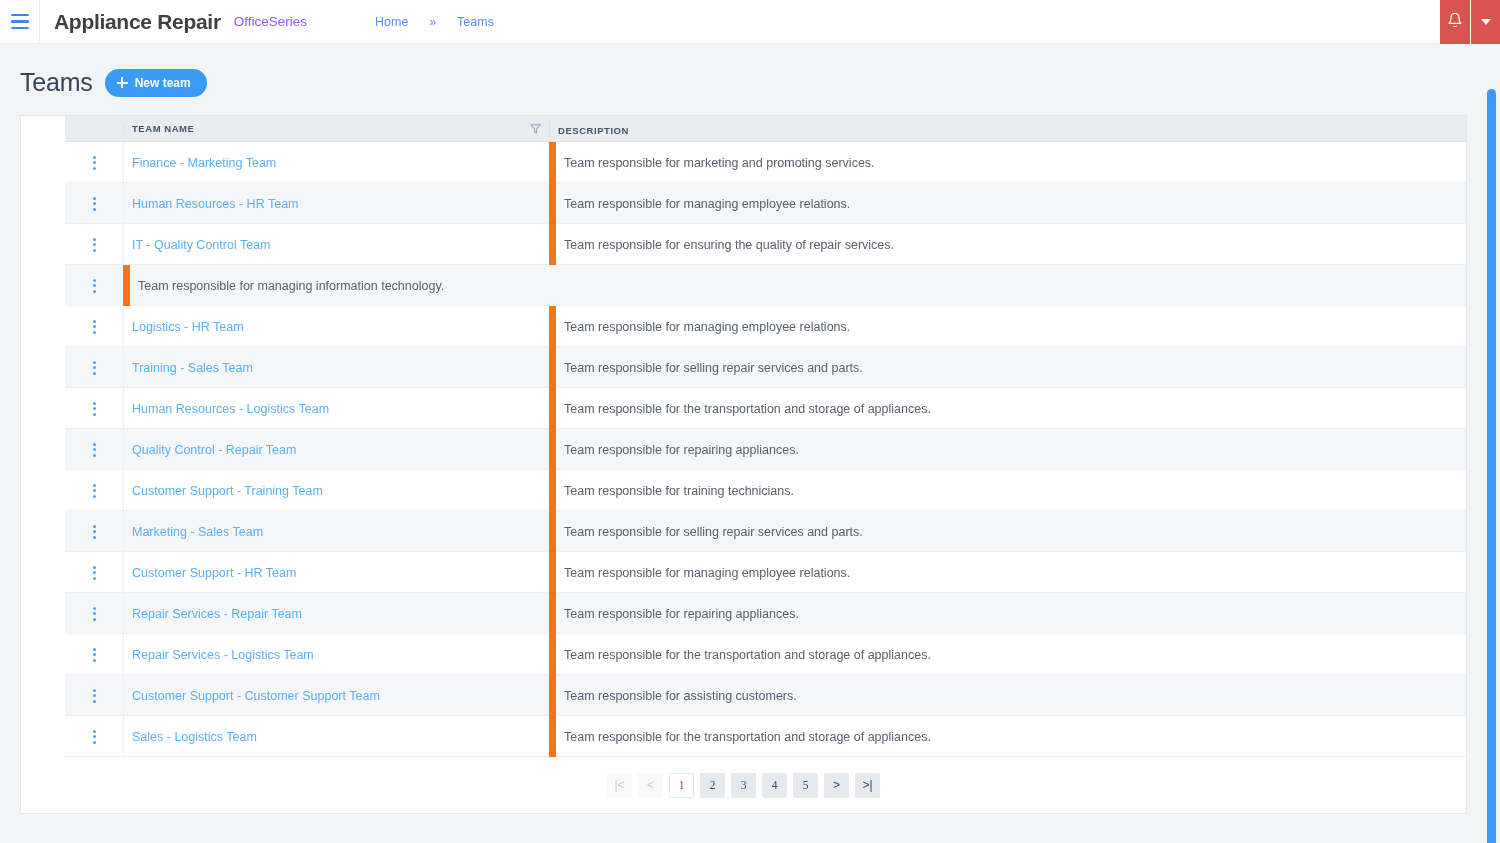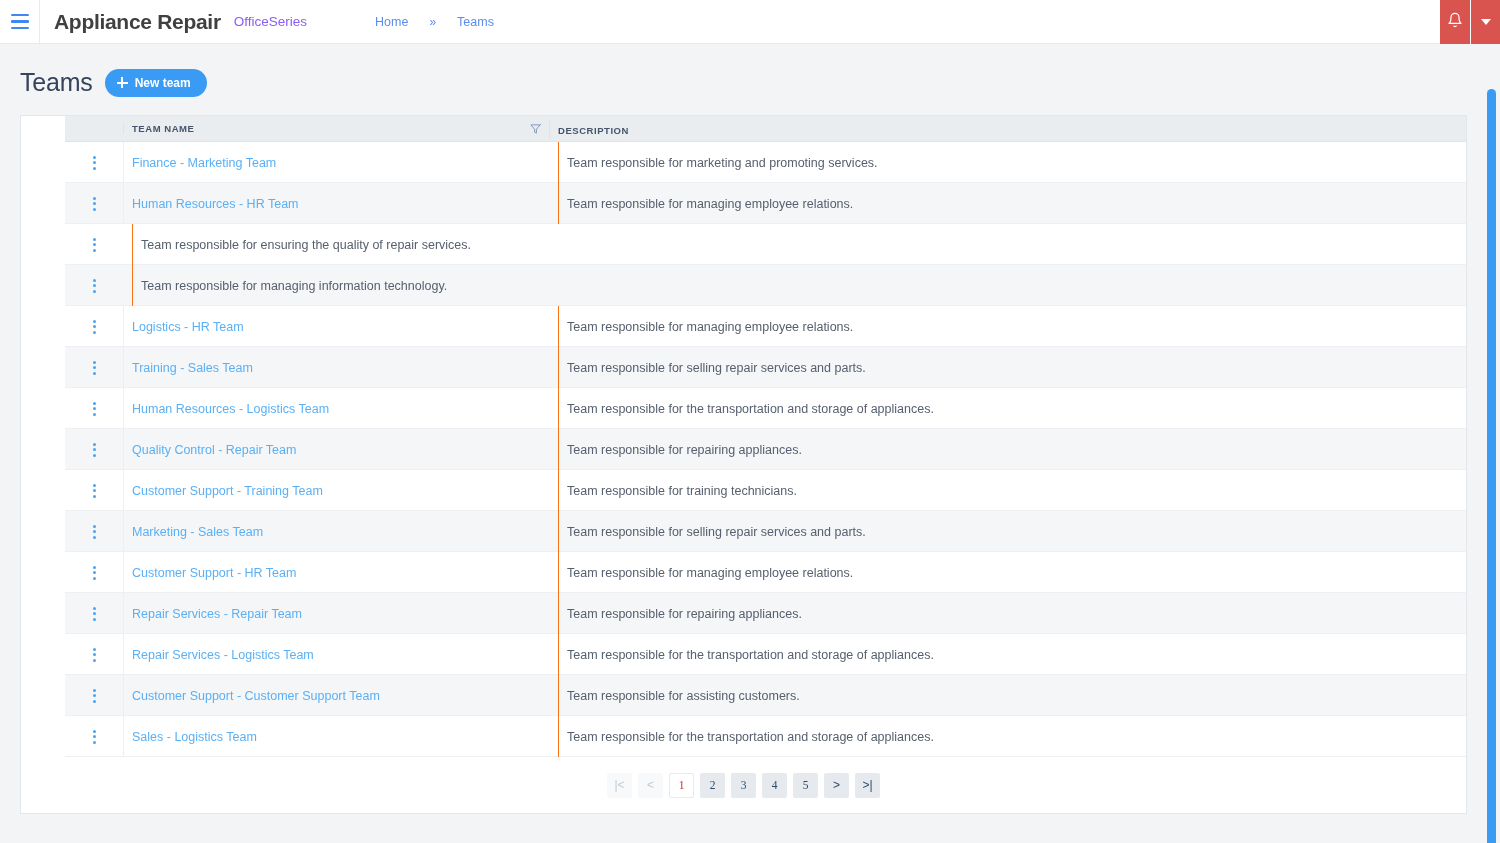--- a/index.html
+++ b/index.html
@@ -168,21 +168,21 @@
   }
 
   .row {
     display: flex;
     height: 41px;
     align-items: flex-start;
     border-bottom: 1px solid #edeff2;
   }
   .row.alt { background: #f4f6f8; }
   .row .col-name { height: 41px; border-left: 1px solid #edeff2; }
-  .row .col-desc { height: 41px; border-left: 1px solid #f97316; display: flex; align-items: center; margin-left: 9px; }
+  .row .col-desc { height: 41px; border-left: 7px solid #f97316; display: flex; align-items: center; }
 
   .dots {
     width: 58px;
     height: 41px;
     display: flex;
     flex-direction: column;
     align-items: center;
     justify-content: center;
     gap: 2.5px;
     cursor: pointer;
@@ -337,20 +337,23 @@
           <div class="col-desc">
             <span class="desc-cell">Team responsible for managing employee relations.</span>
           </div>
         </div>
         <div class="row">
           <div class="dots">
             <b></b>
             <b></b>
             <b></b>
           </div>
+          <div class="col-name">
+            <span class="team-link">IT - Quality Control Team</span>
+          </div>
           <div class="col-desc">
             <span class="desc-cell">Team responsible for ensuring the quality of repair services.</span>
           </div>
         </div>
         <div class="row alt">
           <div class="dots">
             <b></b>
             <b></b>
             <b></b>
           </div>

